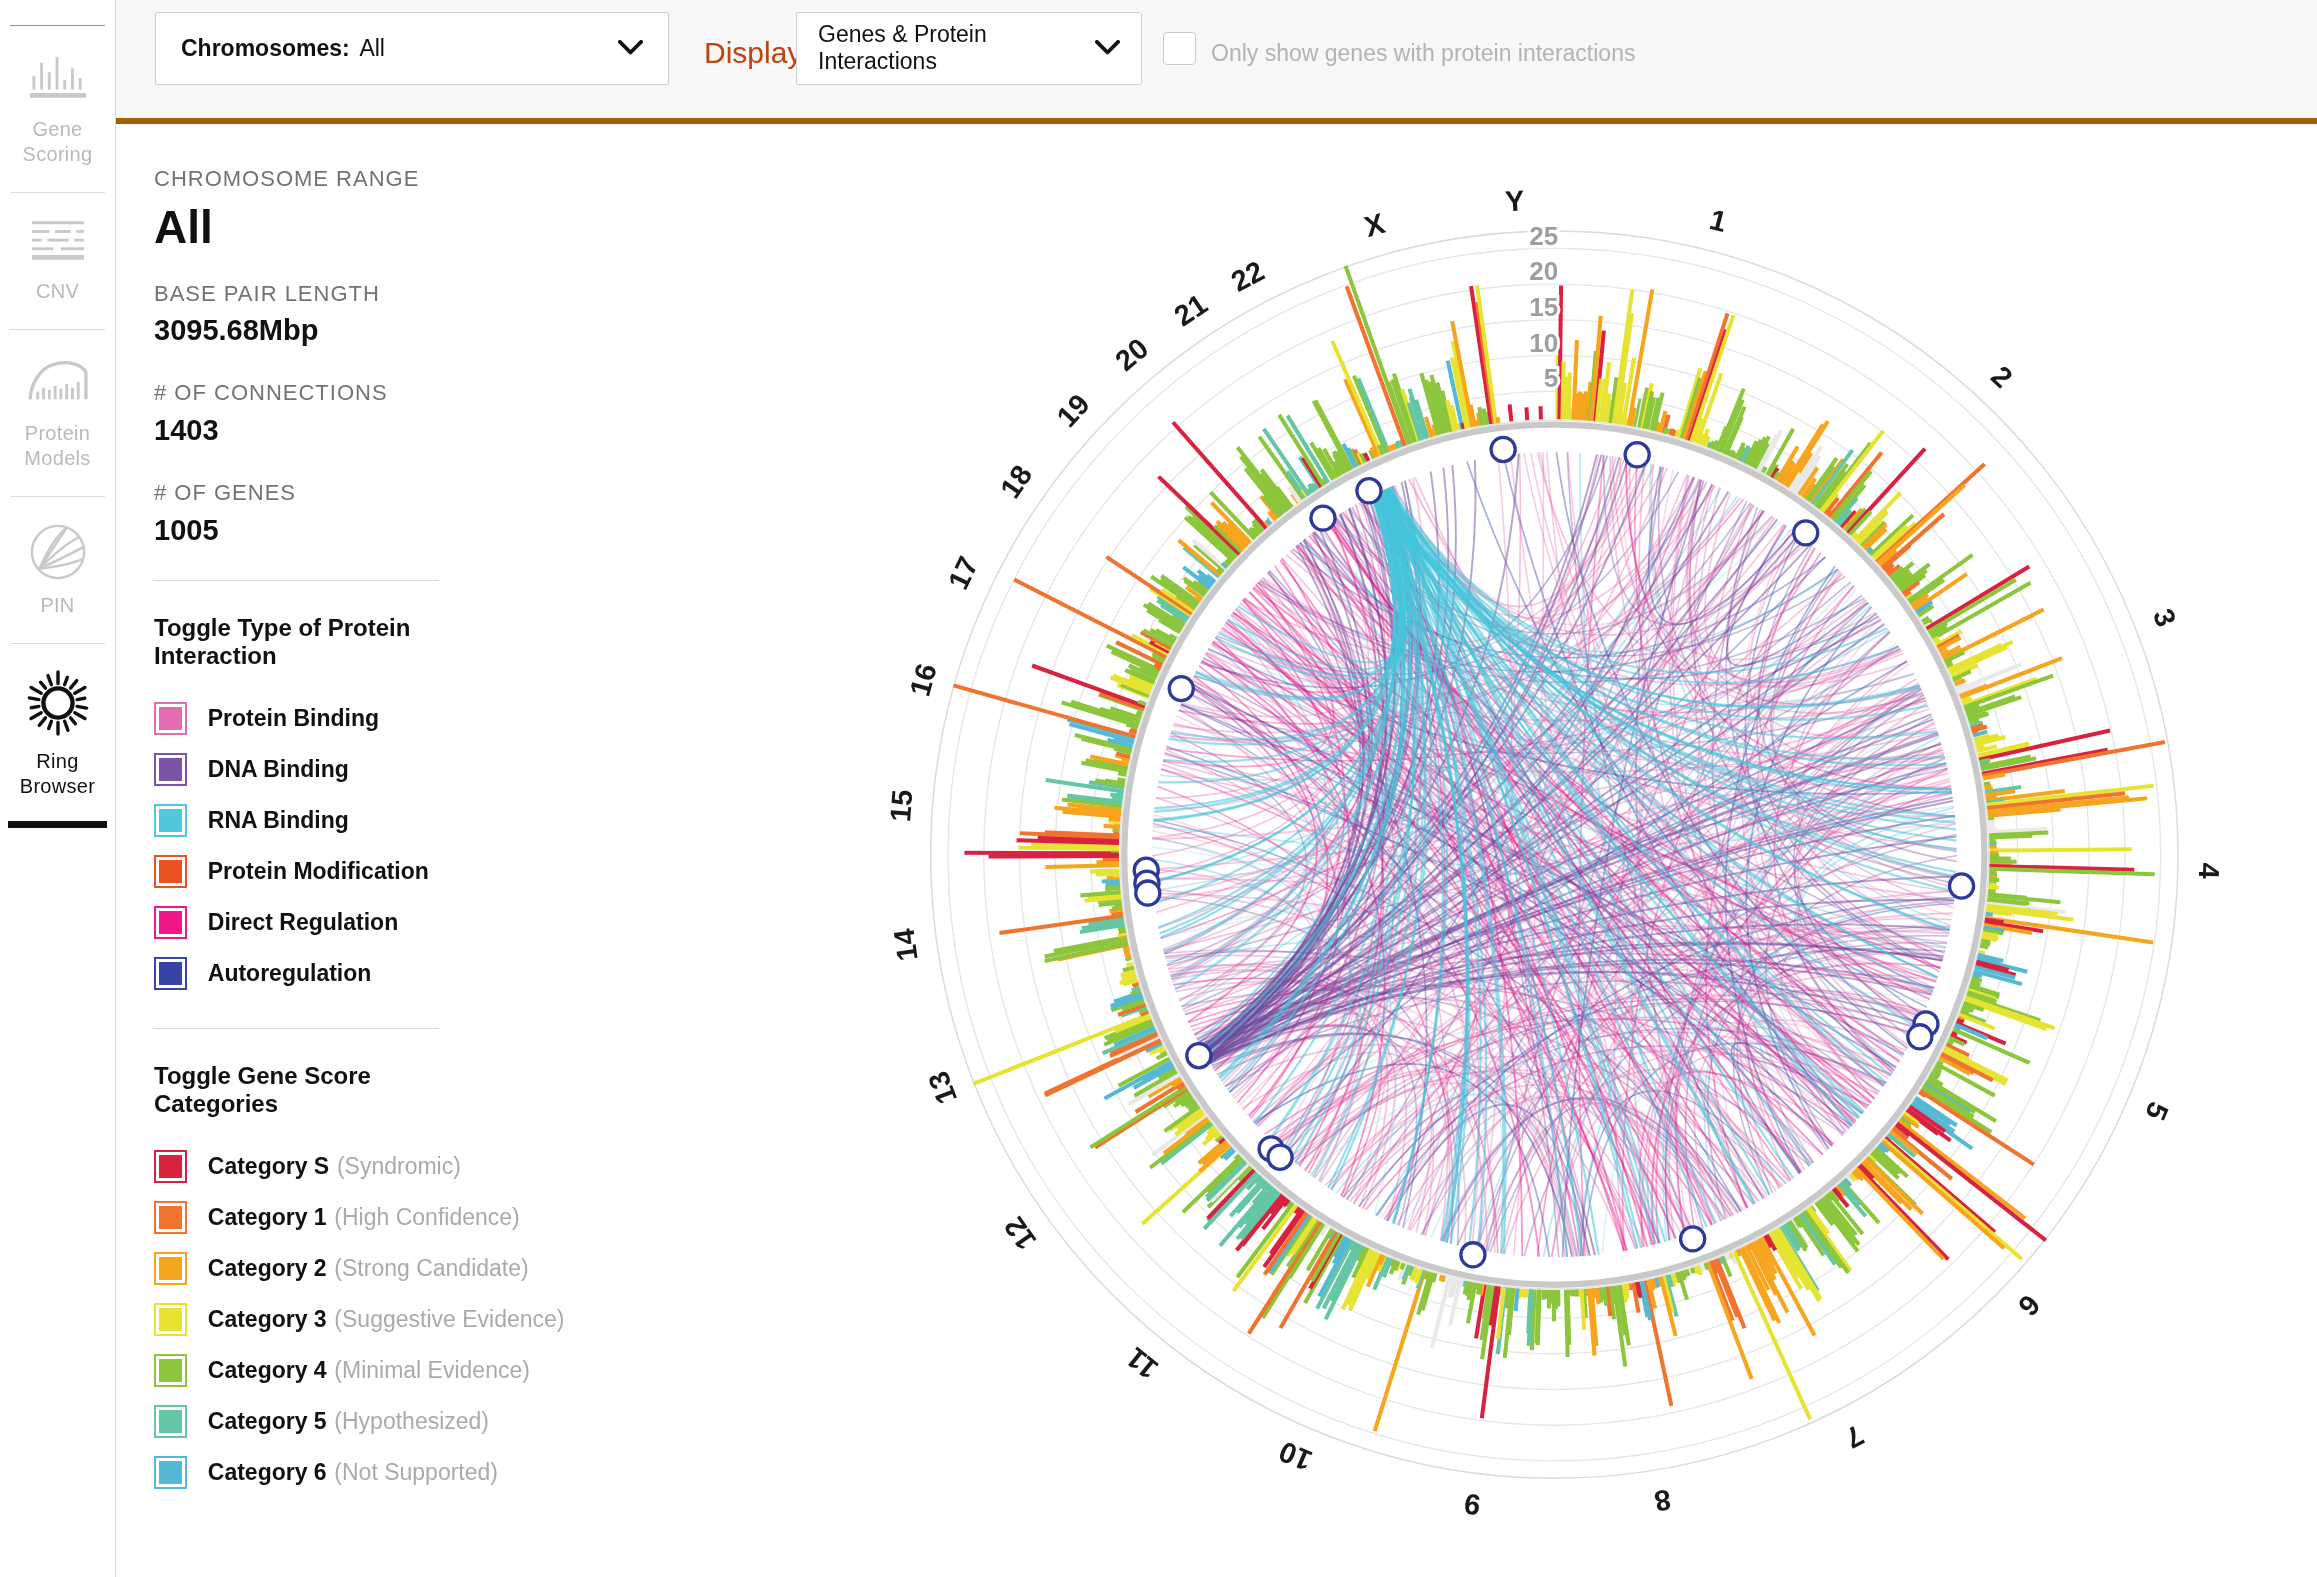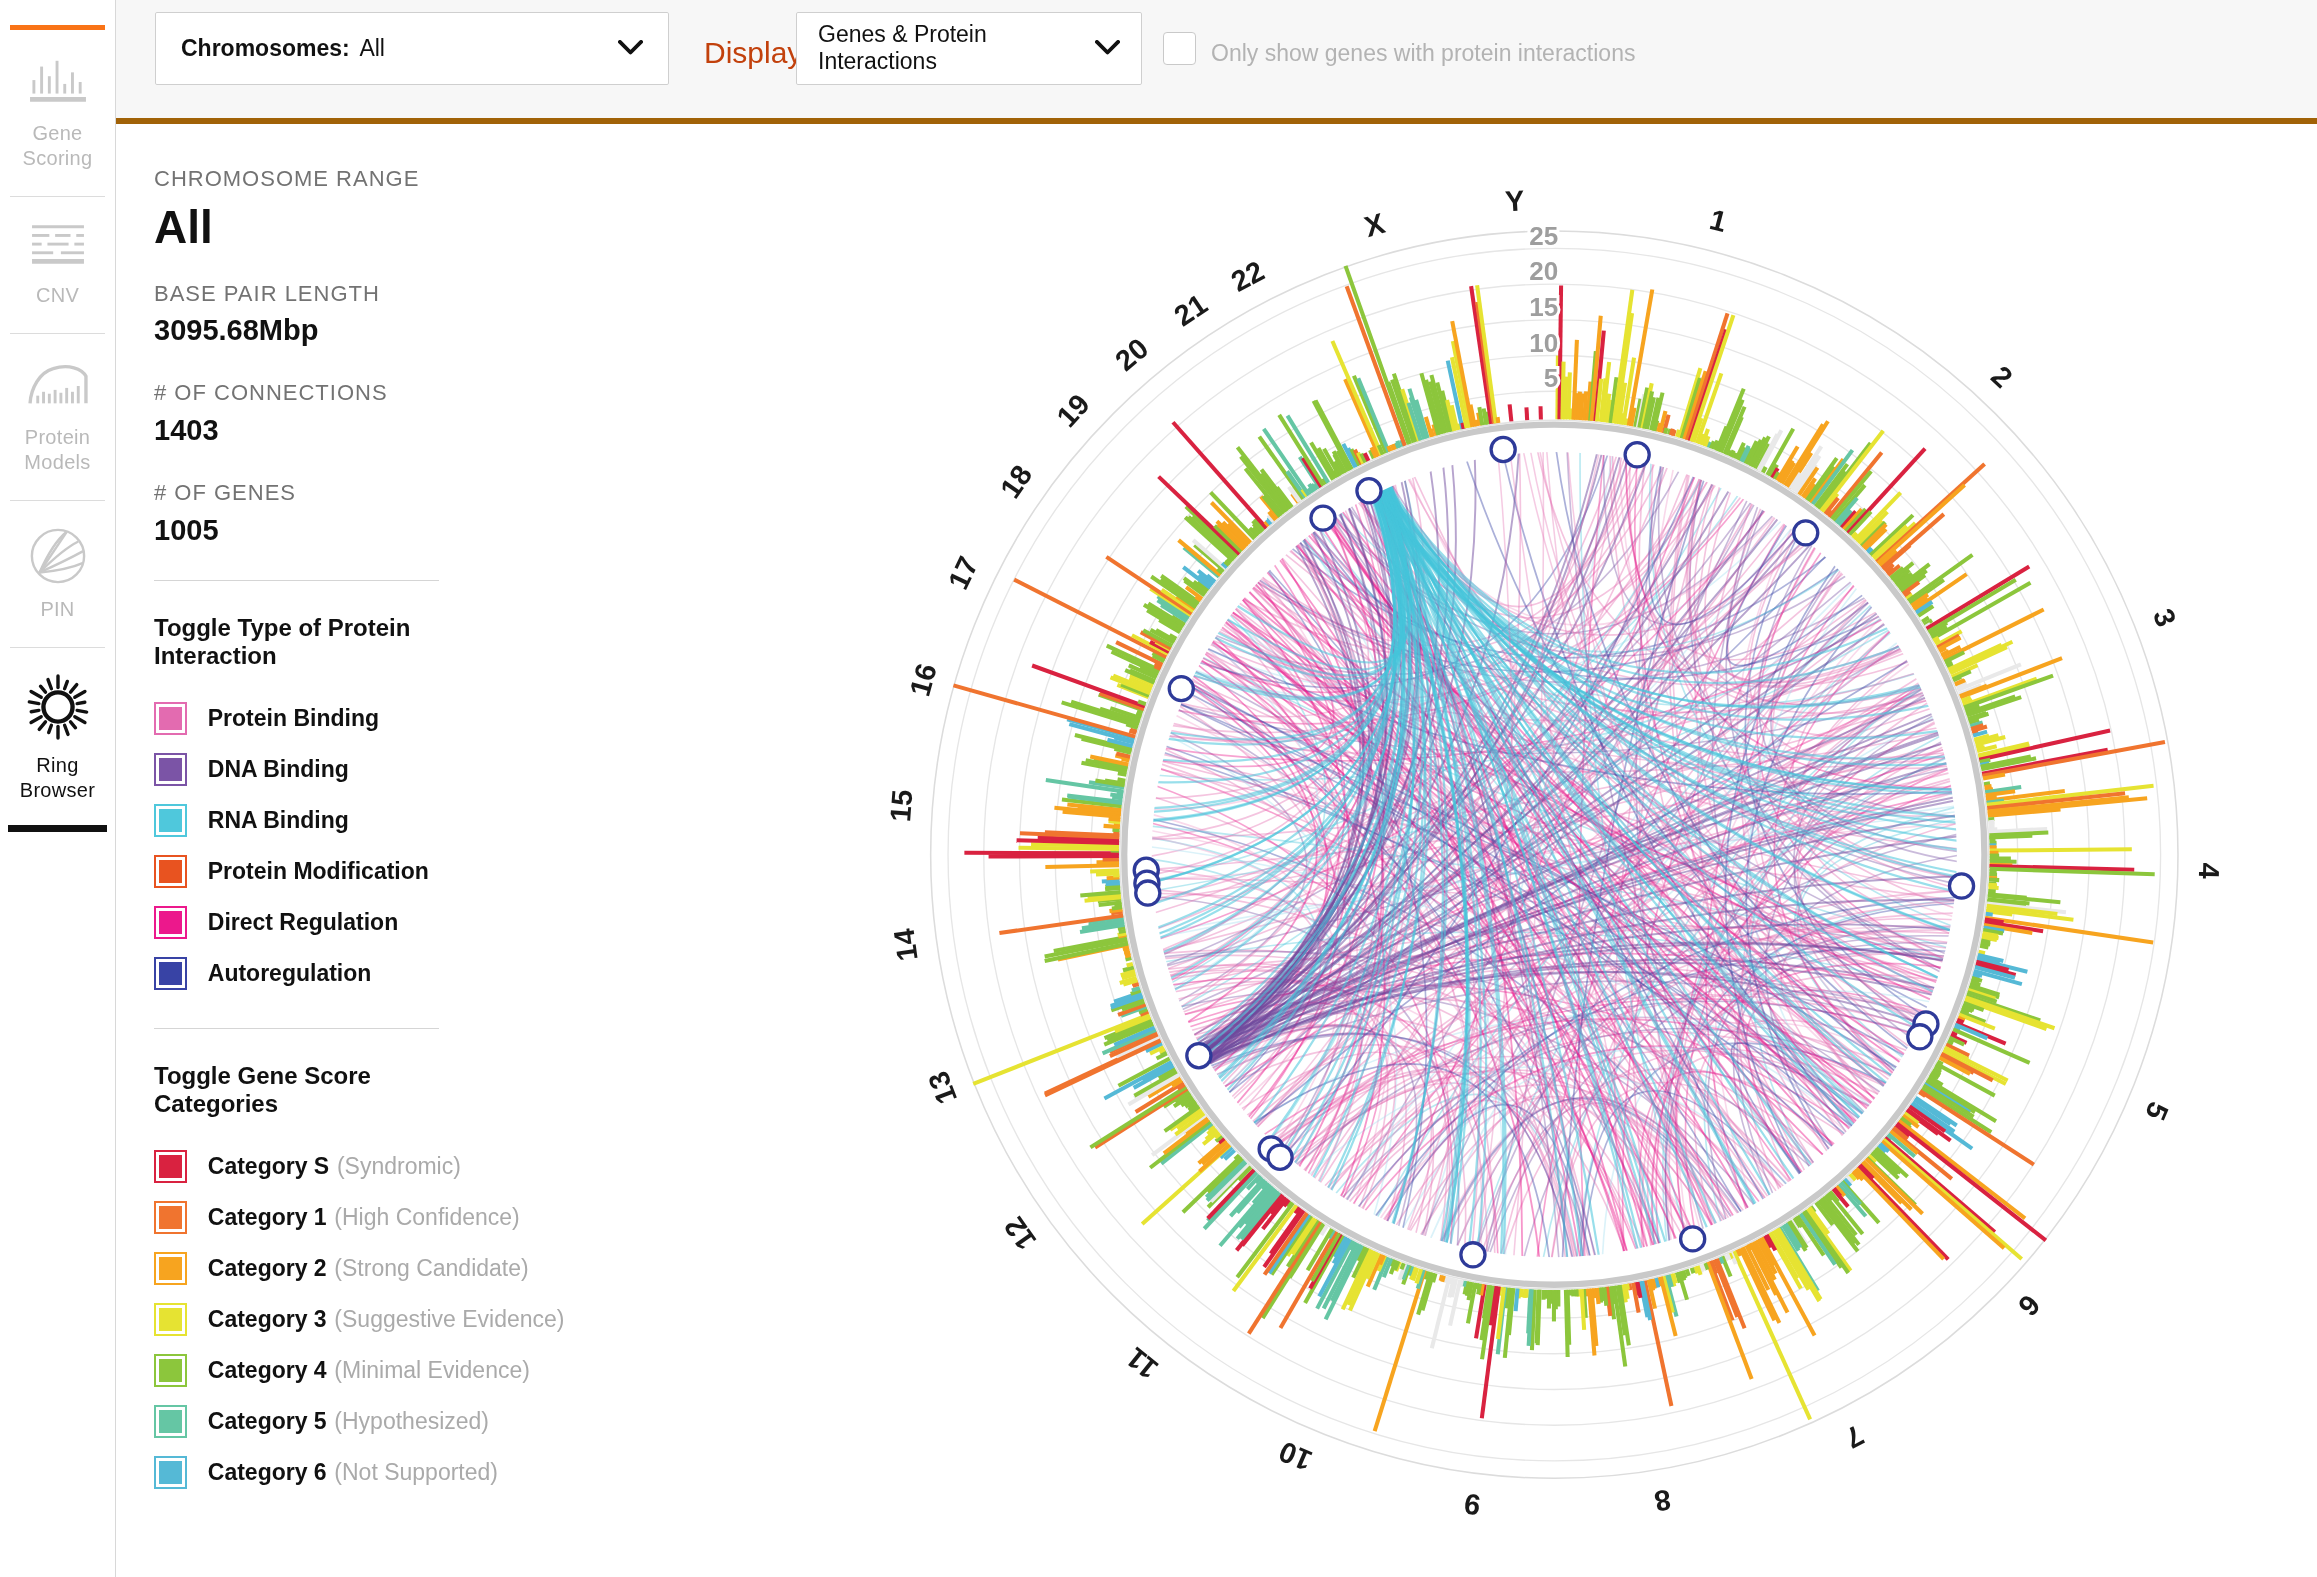--- a/index.html
+++ b/index.html
@@ -3,21 +3,21 @@
 <meta charset="utf-8">
 <style>
   html,body{margin:0;padding:0;background:#fff;}
   .page{position:relative;width:2317px;height:1578px;background:#ffffff;overflow:hidden;
         font-family:"Liberation Sans",sans-serif;color:#111;}
   
   .sidebar{position:absolute;left:0;top:0;width:116px;height:1578px;background:#ffffff;
            border-right:1px solid #d8d8d8;box-sizing:border-box;padding-top:25px;}
   .side-item{position:relative;border-top:1px solid #dcdcdc;margin:0 9.7px;padding:25px 0 25px 0;
              text-align:center;cursor:pointer;}
-  .side-item:first-child{border-top:5px solid #f97316;}
+  .side-item:first-child{border-top:1px solid #f97316;}
   .side-icon{display:flex;justify-content:center;margin-bottom:11.6px;}
   .side-label{font-size:20px;line-height:1.25;color:#b9b9b9;letter-spacing:0.3px;}
   .side-item.active .side-label{color:#111;font-weight:normal;}
   .active-bar{position:absolute;left:-1.9px;right:-1.9px;bottom:-3.9px;height:6.8px;background:#111;}
   
   .topbar{position:absolute;left:116px;top:0;width:2201px;height:124px;background:#f7f7f7;
           border-bottom:6px solid #a16207;box-sizing:border-box;}
   .dropdown{position:absolute;top:11.6px;height:73px;background:#fff;border:1px solid #cfcfcf;
             border-radius:1.9px;box-sizing:border-box;display:flex;align-items:center;
             font-size:23px;cursor:pointer;}

